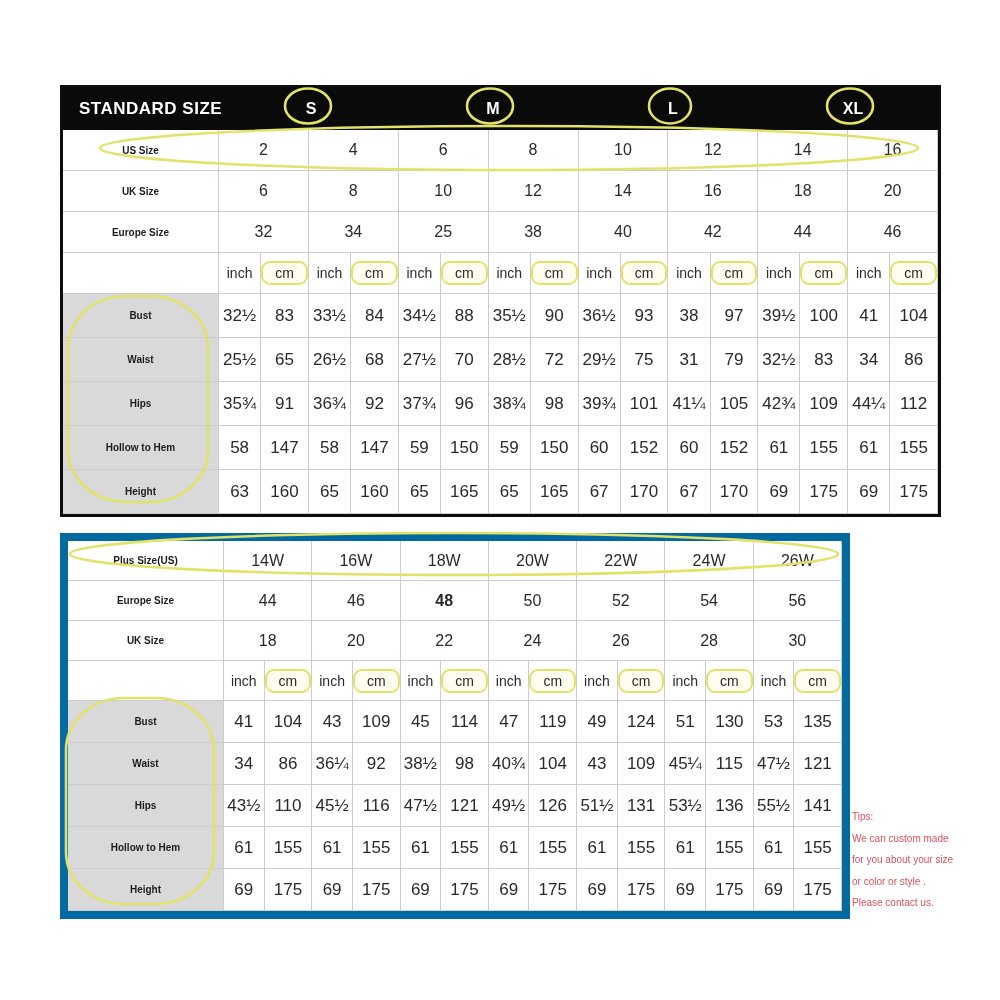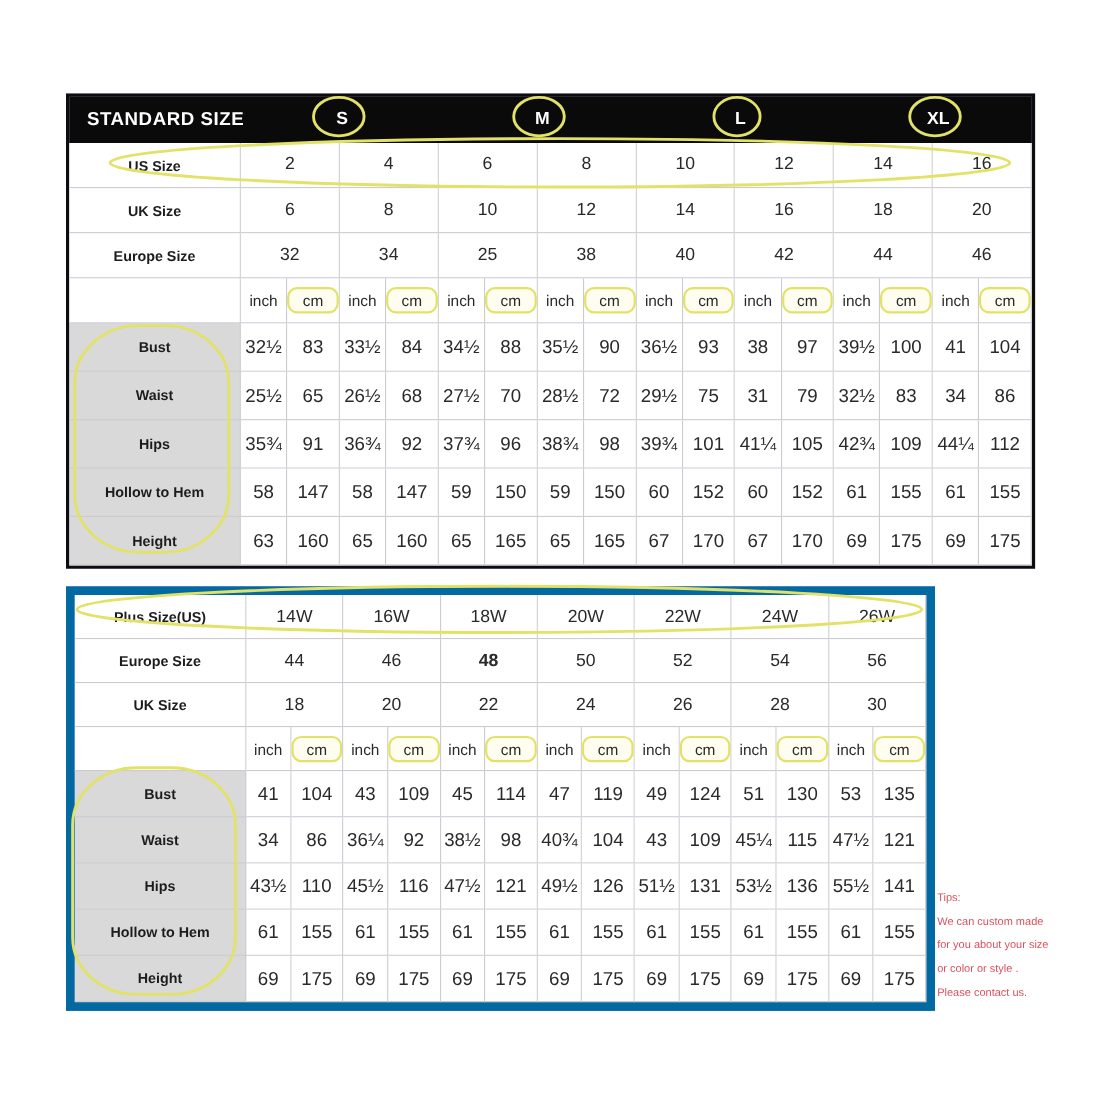--- a/index.html
+++ b/index.html
@@ -1,20 +1,20 @@
 <!DOCTYPE html>
 <html><head>
 <meta charset="utf-8">
 <style>
   html,body{margin:0;padding:0;}
   body{
     width:1000px;height:1000px;position:relative;background:#ffffff;
     font-family:"Liberation Sans", sans-serif;color:#1c1c1c;
   }
-  .size-table{position:absolute;background:#c4b5fd;box-sizing:border-box;}
+  .size-table{position:absolute;background:#c2410c;box-sizing:border-box;}
   #table1{left:60px;top:85px;width:881px;border:3px solid #0d0d0d;}
   #table2{left:60px;top:533px;width:790px;border:8px solid #0369a1;}
   .header-bar{
     position:relative;height:42px;background:#0a0a0a;color:#ffffff;
     display:flex;align-items:center;
   }
   .header-title{font-weight:bold;font-size:17px;letter-spacing:.5px;padding-left:16px;}
   .size-letter{
     position:absolute;top:0;height:42px;line-height:42px;transform:translateX(-50%);
     color:#ffffff;font-weight:bold;font-size:16px;text-align:center;
@@ -23,21 +23,21 @@
   #t1-grid{grid-template-columns:156px repeat(16,1fr);}
   #t2-grid{grid-template-columns:156px repeat(14,1fr);}
   .cell{
     box-sizing:border-box;display:flex;align-items:center;justify-content:center;
     border-right:1px solid #cccccc;border-bottom:1px solid #cccccc;
     height:41px;background:#ffffff;
   }
   #t2-grid .cell{height:40px;}
   .cell.mrow{height:44px;}
   #t2-grid .cell.mrow{height:42px;}
-  .cell.label{font-weight:bold;font-size:13px;}
+  .cell.label{font-weight:bold;font-size:10px;}
   .cell.gray{background:#d9d9d9;}
   .cell.num{font-size:17px;color:#2a2a2a;}
   .cell.sizeNum{font-size:16px;}
   .cell.unit{font-size:14px;color:#2a2a2a;}
   .cm-box{
     display:inline-block;border:2px solid #e2e268;border-radius:9px;
     background:#fffdf0;padding:3px 12px;font-size:14px;line-height:14px;
   }
   #annotations{position:absolute;left:0;top:0;width:1000px;height:1000px;
     pointer-events:none;z-index:6;}

